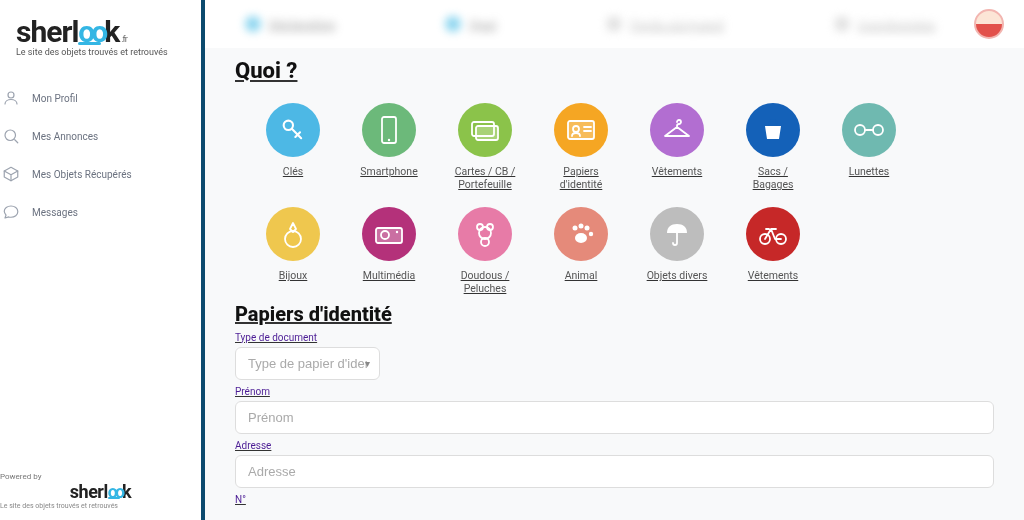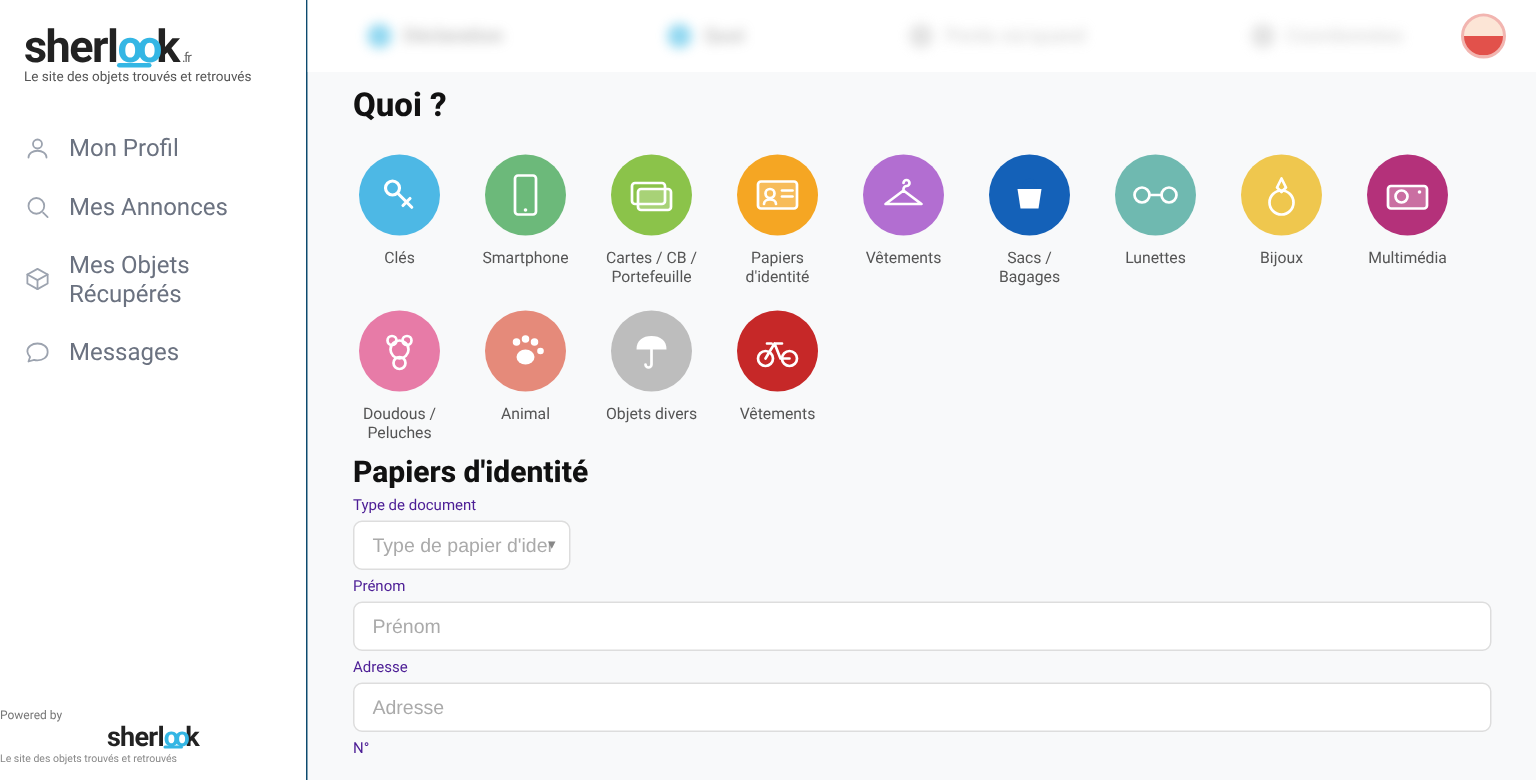--- a/index.html
+++ b/index.html
@@ -1,47 +1,47 @@
 <!DOCTYPE html>
 <html><head>
 <meta charset="utf-8">
 <style>
   * { box-sizing: border-box; margin: 0; padding: 0; }
   body { font-family: -apple-system, BlinkMacSystemFont, "Segoe UI", Roboto, Arial, sans-serif; background: #f8f9fa; color: #333; width: 1024px; height: 520px; overflow: hidden; }
   .app { display: flex; height: 520px; }
   
-  .sidebar { width: 205px; background: #fff; border-right: 1px solid #0c4a6e; display: flex; flex-direction: column; }
+  .sidebar { width: 205px; background: #fff; border-right: 4px solid #0c4a6e; display: flex; flex-direction: column; }
   .logo-wrap { padding: 14px 16px 4px 16px; }
   .logo { font-size: 30px; font-weight: 700; letter-spacing: -1px; color: #222; display: flex; align-items: baseline; position: relative; }
   .logo .oo { color: #34b6e4; letter-spacing: -4px; position: relative; }
   .logo .oo::after { content:""; position:absolute; bottom:4px; left:0; right:3px; height:3px; background:#34b6e4; border-radius:2px; }
   .logo sup { font-size: 9px; color:#666; margin-left:2px; font-weight:400; }
   .tagline { font-size: 9px; color: #555; margin-top: -2px; }
   .nav { margin-top: 18px; }
-  .nav-item { display:flex; align-items:center; gap:12px; padding:10px 16px; font-size:16px; color:#6b7280; cursor:pointer; }
+  .nav-item { display:flex; align-items:center; gap:12px; padding:10px 2px; font-size:10px; color:#6b7280; cursor:pointer; }
   .nav-item.active { color:#34b6e4; }
   .nav-item .ic { width:18px; height:18px; display:flex; align-items:center; justify-content:center; }
   .powered { margin-top:auto; text-align:left; padding:14px 0 10px; font-size:8px; color:#777; }
   .powered .plogo { font-size:18px; font-weight:700; color:#222; letter-spacing:-0.5px; display:flex; justify-content:center; align-items:baseline; }
   .powered .plogo .oo { color:#34b6e4; letter-spacing:-3px; position:relative;}
   .powered .plogo .oo::after { content:""; position:absolute; bottom:3px; left:0; right:2px; height:2px; background:#34b6e4; border-radius:2px; }
   .powered .sub { font-size:7px; color:#888; }
   
-  .content { flex:1; display:flex; flex-direction:column; overflow:hidden; }
+  .content { flex:1; display:flex; flex-direction:column; overflow:hidden;text-decoration:underline; }
   .topbar { height:48px; display:flex; align-items:center; padding:0 20px; background:#fff; }
   .steps { flex:1; display:flex; gap:110px; padding-left:20px; filter: blur(4px); opacity:0.55; }
   .step { display:flex; align-items:center; gap:8px; font-size:13px; font-weight:600; color:#bbb; }
   .step .dot { width:16px; height:16px; border-radius:50%; background:#ccc; }
   .step.on .dot { background:#34b6e4; }
   .step.on { color:#888; }
   .avatar { width:30px; height:30px; border-radius:50%; background:linear-gradient(#fce5d6 50%,#e2514b 50%); border:2px solid #f2b5b0; }
   
   .main { flex:1; overflow:auto; padding:10px 30px 20px 30px; }
   .h1 { font-size:22px; font-weight:800; color:#111; margin-bottom:20px; }
-  .cat-grid { display:flex; flex-wrap:wrap; gap:16px 22px; }
+  .cat-grid { display:flex; flex-wrap:wrap; gap:16px 34px;margin-left:27px; }
   .cat { width:62px; display:flex; flex-direction:column; align-items:center; cursor:pointer; }
   .cat .circle { width:54px; height:54px; border-radius:50%; display:flex; align-items:center; justify-content:center; color:#fff; margin-bottom:8px; }
   .cat .lbl { font-size:10.5px; text-align:center; color:#555; line-height:1.25; min-height:26px; }
   .section-title { font-size:20px; font-weight:800; color:#111; margin-top:6px; }
   .form { margin-top:6px; }
   .field-label { font-size:10px; color:#4c1d95; margin-top:6px; margin-bottom:4px; }
   .field-input { width:100%; padding:8px 12px; border:1px solid #ddd; border-radius:6px; font-size:13px; color:#333; background:#fff; }
   .field-input::placeholder { color:#aaa; }
   .select-wrap { position:relative; width:145px; }
   .select-wrap .arrow { position:absolute; right:10px; top:50%; transform:translateY(-50%); font-size:10px; color:#888; pointer-events:none; }

